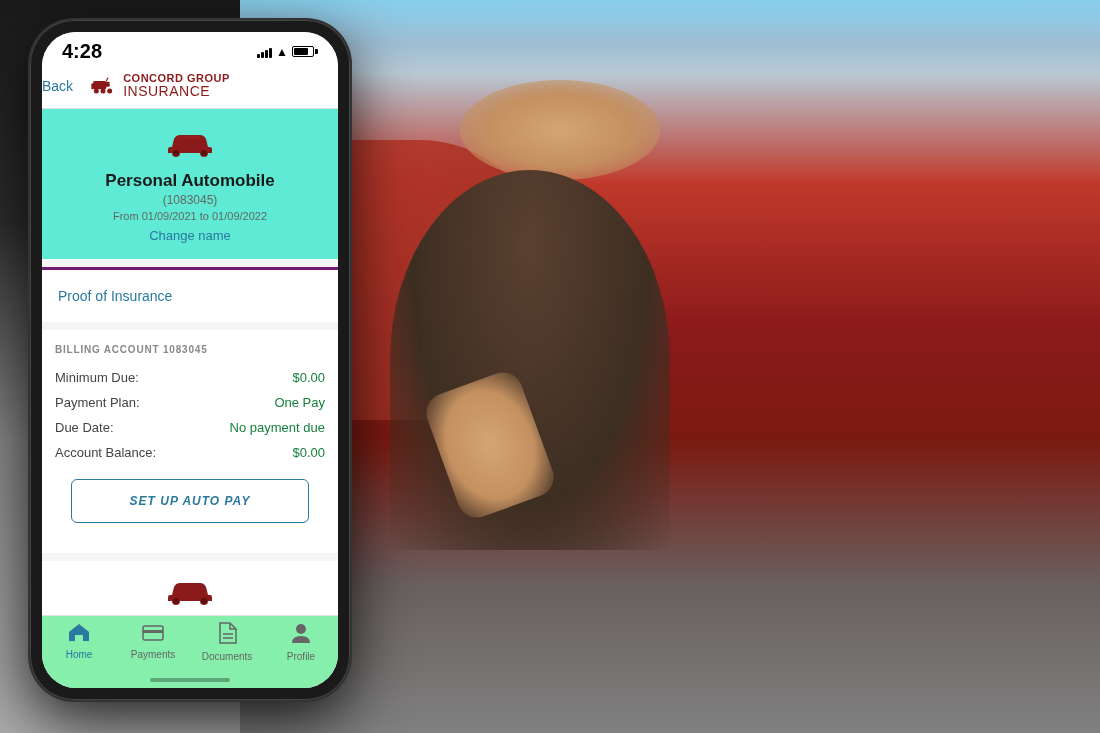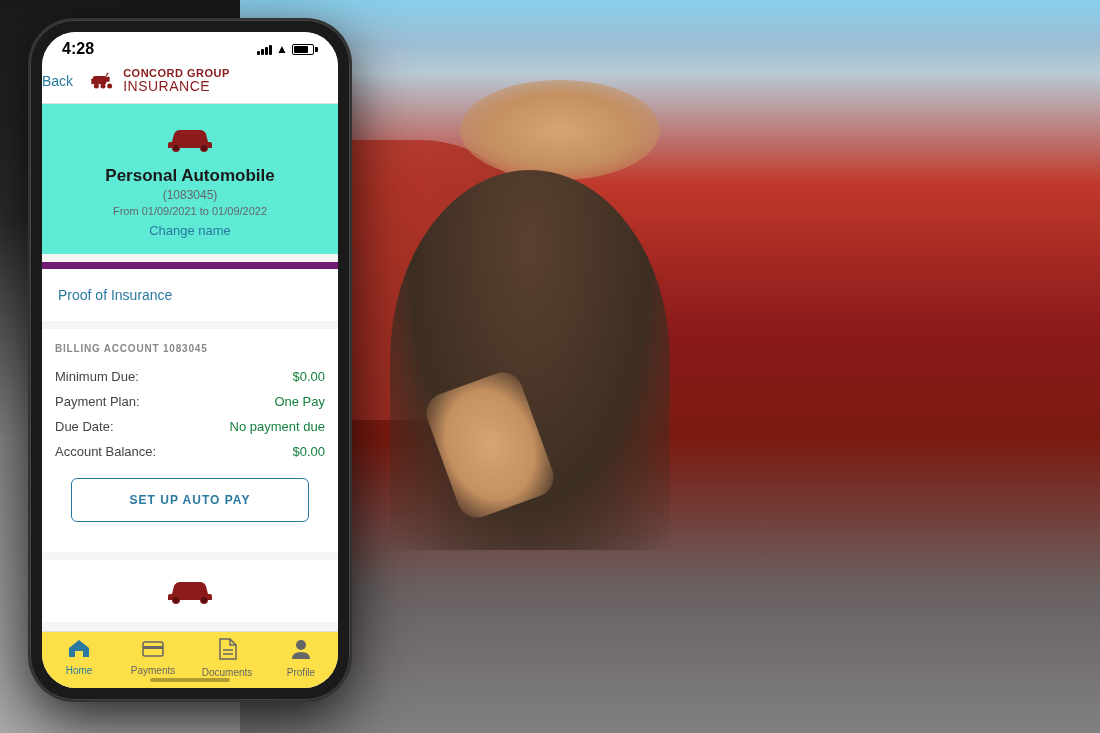--- a/index.html
+++ b/index.html
@@ -71,21 +71,21 @@
       background: white;
       display: flex;
       justify-content: space-between;
       align-items: center;
       padding: 8px 20px 4px;
       font-size: 13px;
       font-weight: 600;
     }
 
     .status-time {
-      font-size: 16px;
+      font-size: 20px;
       font-weight: 700;
       color: #000;
     }
 
     .status-icons {
       display: flex;
       align-items: center;
       gap: 4px;
       font-size: 11px;
       color: #000;
@@ -175,21 +175,21 @@
       font-size: 13px;
       color: #2979A0;
       margin-top: 6px;
       cursor: pointer;
     }
 
     
     .links-section {
       background: white;
       padding: 12px 16px;
-      border-top: 7px solid #701a75;
+      border-top: 3px solid #701a75;
     }
 
     .link-item {
       font-size: 14px;
       color: #2979A0;
       padding: 6px 0;
       cursor: pointer;
       display: flex;
       align-items: center;
       gap: 6px;
@@ -235,39 +235,40 @@
       padding: 14px;
       background: white;
       border: 1.5px solid #2979A0;
       border-radius: 6px;
       color: #2979A0;
       font-size: 12px;
       font-weight: 700;
       letter-spacing: 1px;
       text-align: center;
       cursor: pointer;
+      font-style: italic;
     }
 
     
     .bottom-car-section {
       background: white;
       padding: 16px;
       margin-top: 8px;
       display: flex;
       align-items: center;
       justify-content: center;
     }
 
     
     .bottom-nav {
-      background: #fde047;
+      background: #86efac;
       border-top: 1px solid #e0e0e0;
       display: flex;
       justify-content: space-around;
-      padding: 6px 0 10px;
+      padding: 6px 0 26px;
       position: absolute;
       bottom: 0;
       left: 0;
       right: 0;
     }
 
     .nav-item {
       display: flex;
       flex-direction: column;
       align-items: center;

